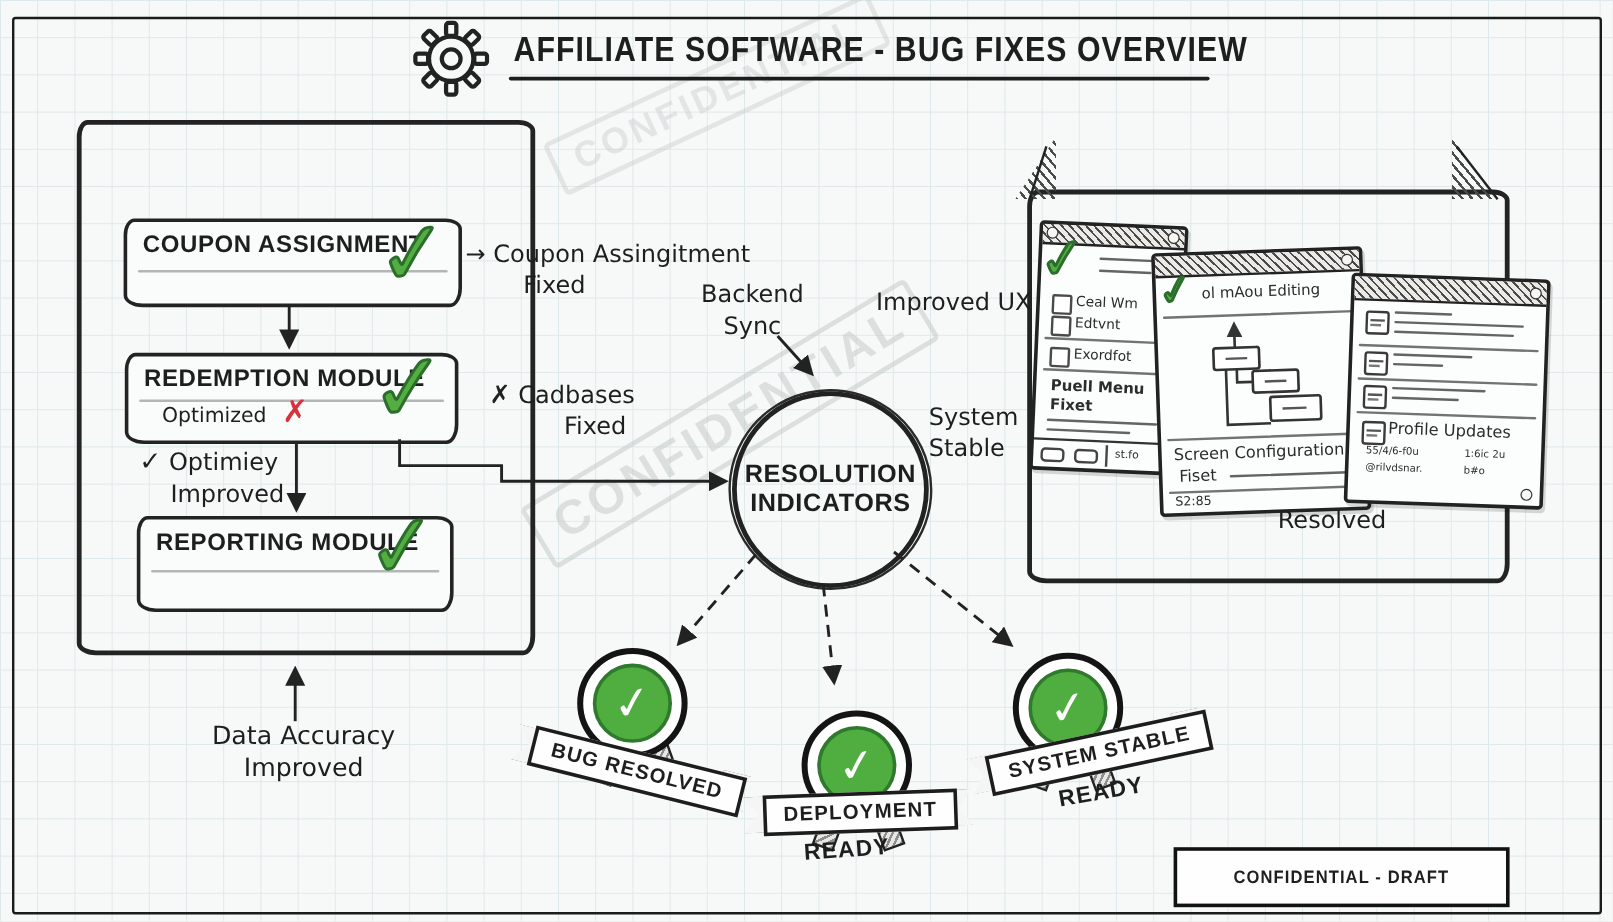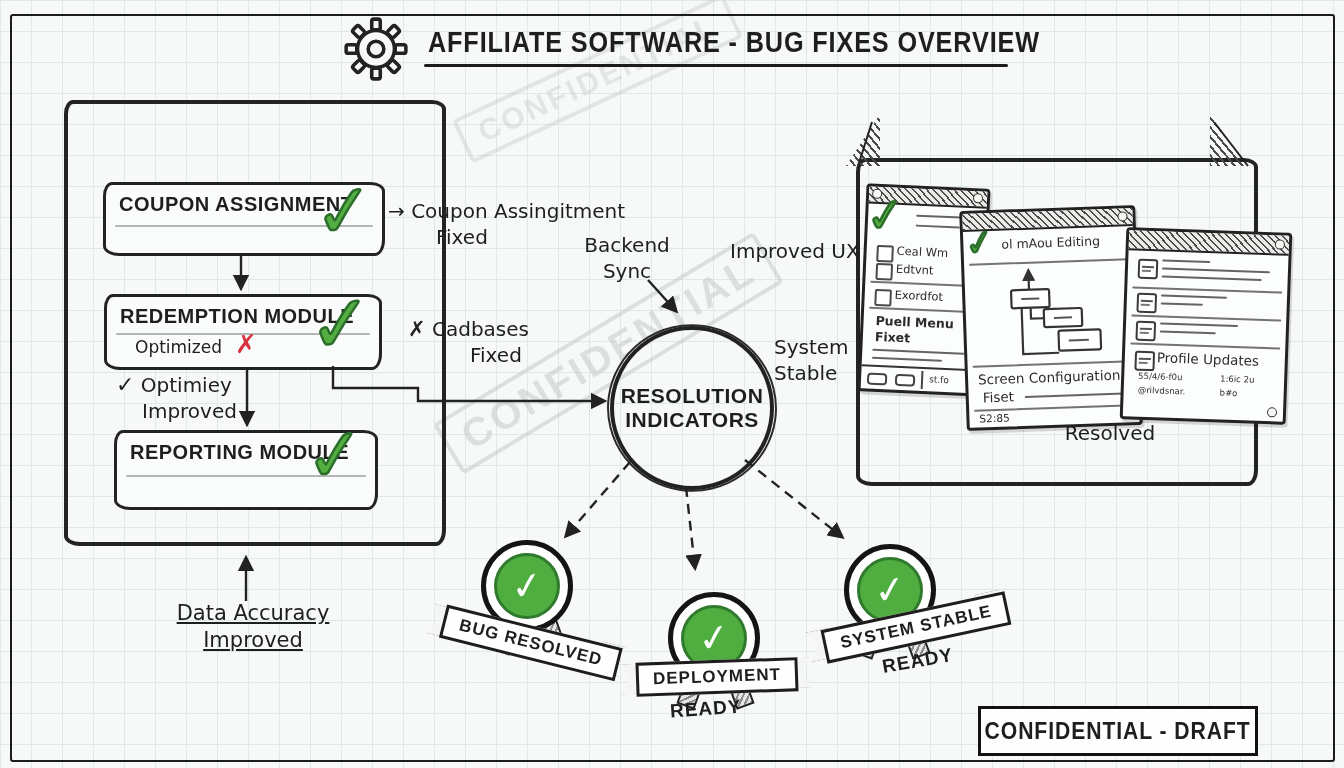--- a/index.html
+++ b/index.html
@@ -63,21 +63,21 @@
   .badge{position:absolute;z-index:4;}
   .leg{position:absolute;width:15px;height:44px;background:repeating-linear-gradient(135deg,#8d8d8d 0 2px,#e7e7e5 2px 5px);border:2.5px solid #222;z-index:1;}
   .medal{position:absolute;width:82px;height:82px;border-radius:50%;background:#fff;border:5px solid #141414;display:flex;align-items:center;justify-content:center;z-index:2;}
   .medal-core{width:60px;height:60px;border-radius:50%;background:#4fae3f;border:3px solid #2f7a2c;display:flex;align-items:center;justify-content:center;}
   .medal-check{color:#fff;font-family:"DejaVu Sans",sans-serif;font-size:38px;font-weight:900;transform:rotate(-8deg);line-height:1;}
   .ribbon{position:absolute;border:3px solid #1d1d1d;background:#fdfefd;font-weight:800;font-size:17px;letter-spacing:1px;padding:4px 14px;white-space:nowrap;z-index:3;}
   .tail{position:absolute;width:24px;height:30px;background:#f4f5f4;clip-path:polygon(0 0,100% 0,100% 100%,0 100%,48% 50%);filter:drop-shadow(1.5px 0 0 #1d1d1d) drop-shadow(-1.5px 0 0 #1d1d1d) drop-shadow(0 1.5px 0 #1d1d1d) drop-shadow(0 -1.5px 0 #1d1d1d);z-index:2;}
   .tail-r{transform:scaleX(-1);}
   .ready{position:absolute;font-size:19px;font-weight:800;letter-spacing:1px;z-index:3;}
   
-  .footer-stamp{position:absolute;left:978px;top:706px;width:274px;height:44px;border:3.5px solid #121212;background:#fdfefd;display:flex;align-items:center;justify-content:center;font-size:23px;font-weight:800;letter-spacing:1px;z-index:4;}
+  .footer-stamp{position:absolute;left:978px;top:706px;width:274px;height:44px;border:3.5px solid #121212;background:#fdfefd;display:flex;align-items:center;justify-content:center;font-size:15px;font-weight:800;letter-spacing:1px;z-index:4;}
   .footer-stamp span{transform:scaleX(.92);white-space:nowrap;}
   .wires{position:absolute;inset:0;z-index:6;pointer-events:none;}
   .pill{position:absolute;width:16px;height:8px;border:2px solid #444;border-radius:4px;background:#fff;}
 </style>
 </head>
 <body>
 
 <div class="canvas">
 
   <div class="stamp" style="left:462px;top:118px;font-size:30px;opacity:.38;transform:rotate(-25deg);transform-origin:left center;">CONFIDENTIAL</div>
@@ -125,21 +125,21 @@
     <div class="rule" style="top:42px;"></div>
     <span class="chk" style="right:10px;top:-10px;font-size:72px;transform:rotate(-5deg);">✓</span>
   </div>
 
   <div class="note hand" style="left:116px;top:372px;">
     <span class="cross" style="color:#222;font-size:22px;">✓</span>
     <span>Optimiey</span><br>
     <span style="margin-left:26px;">Improved</span>
   </div>
 
-  <div class="note hand" style="left:158px;top:600px;width:190px;text-align:center;font-size:21px;text-decoration:underline;">
+  <div class="note hand" style="left:158px;top:600px;width:190px;text-align:center;font-size:21px;">
     <span>Data Accuracy</span><br>
     <span>Improved</span>
   </div>
 
   <div class="note hand" style="left:388px;top:198px;">
     <span>→</span>
     <span>Coupon Assingitment</span><br>
     <span style="margin-left:48px;">Fixed</span>
   </div>
 

